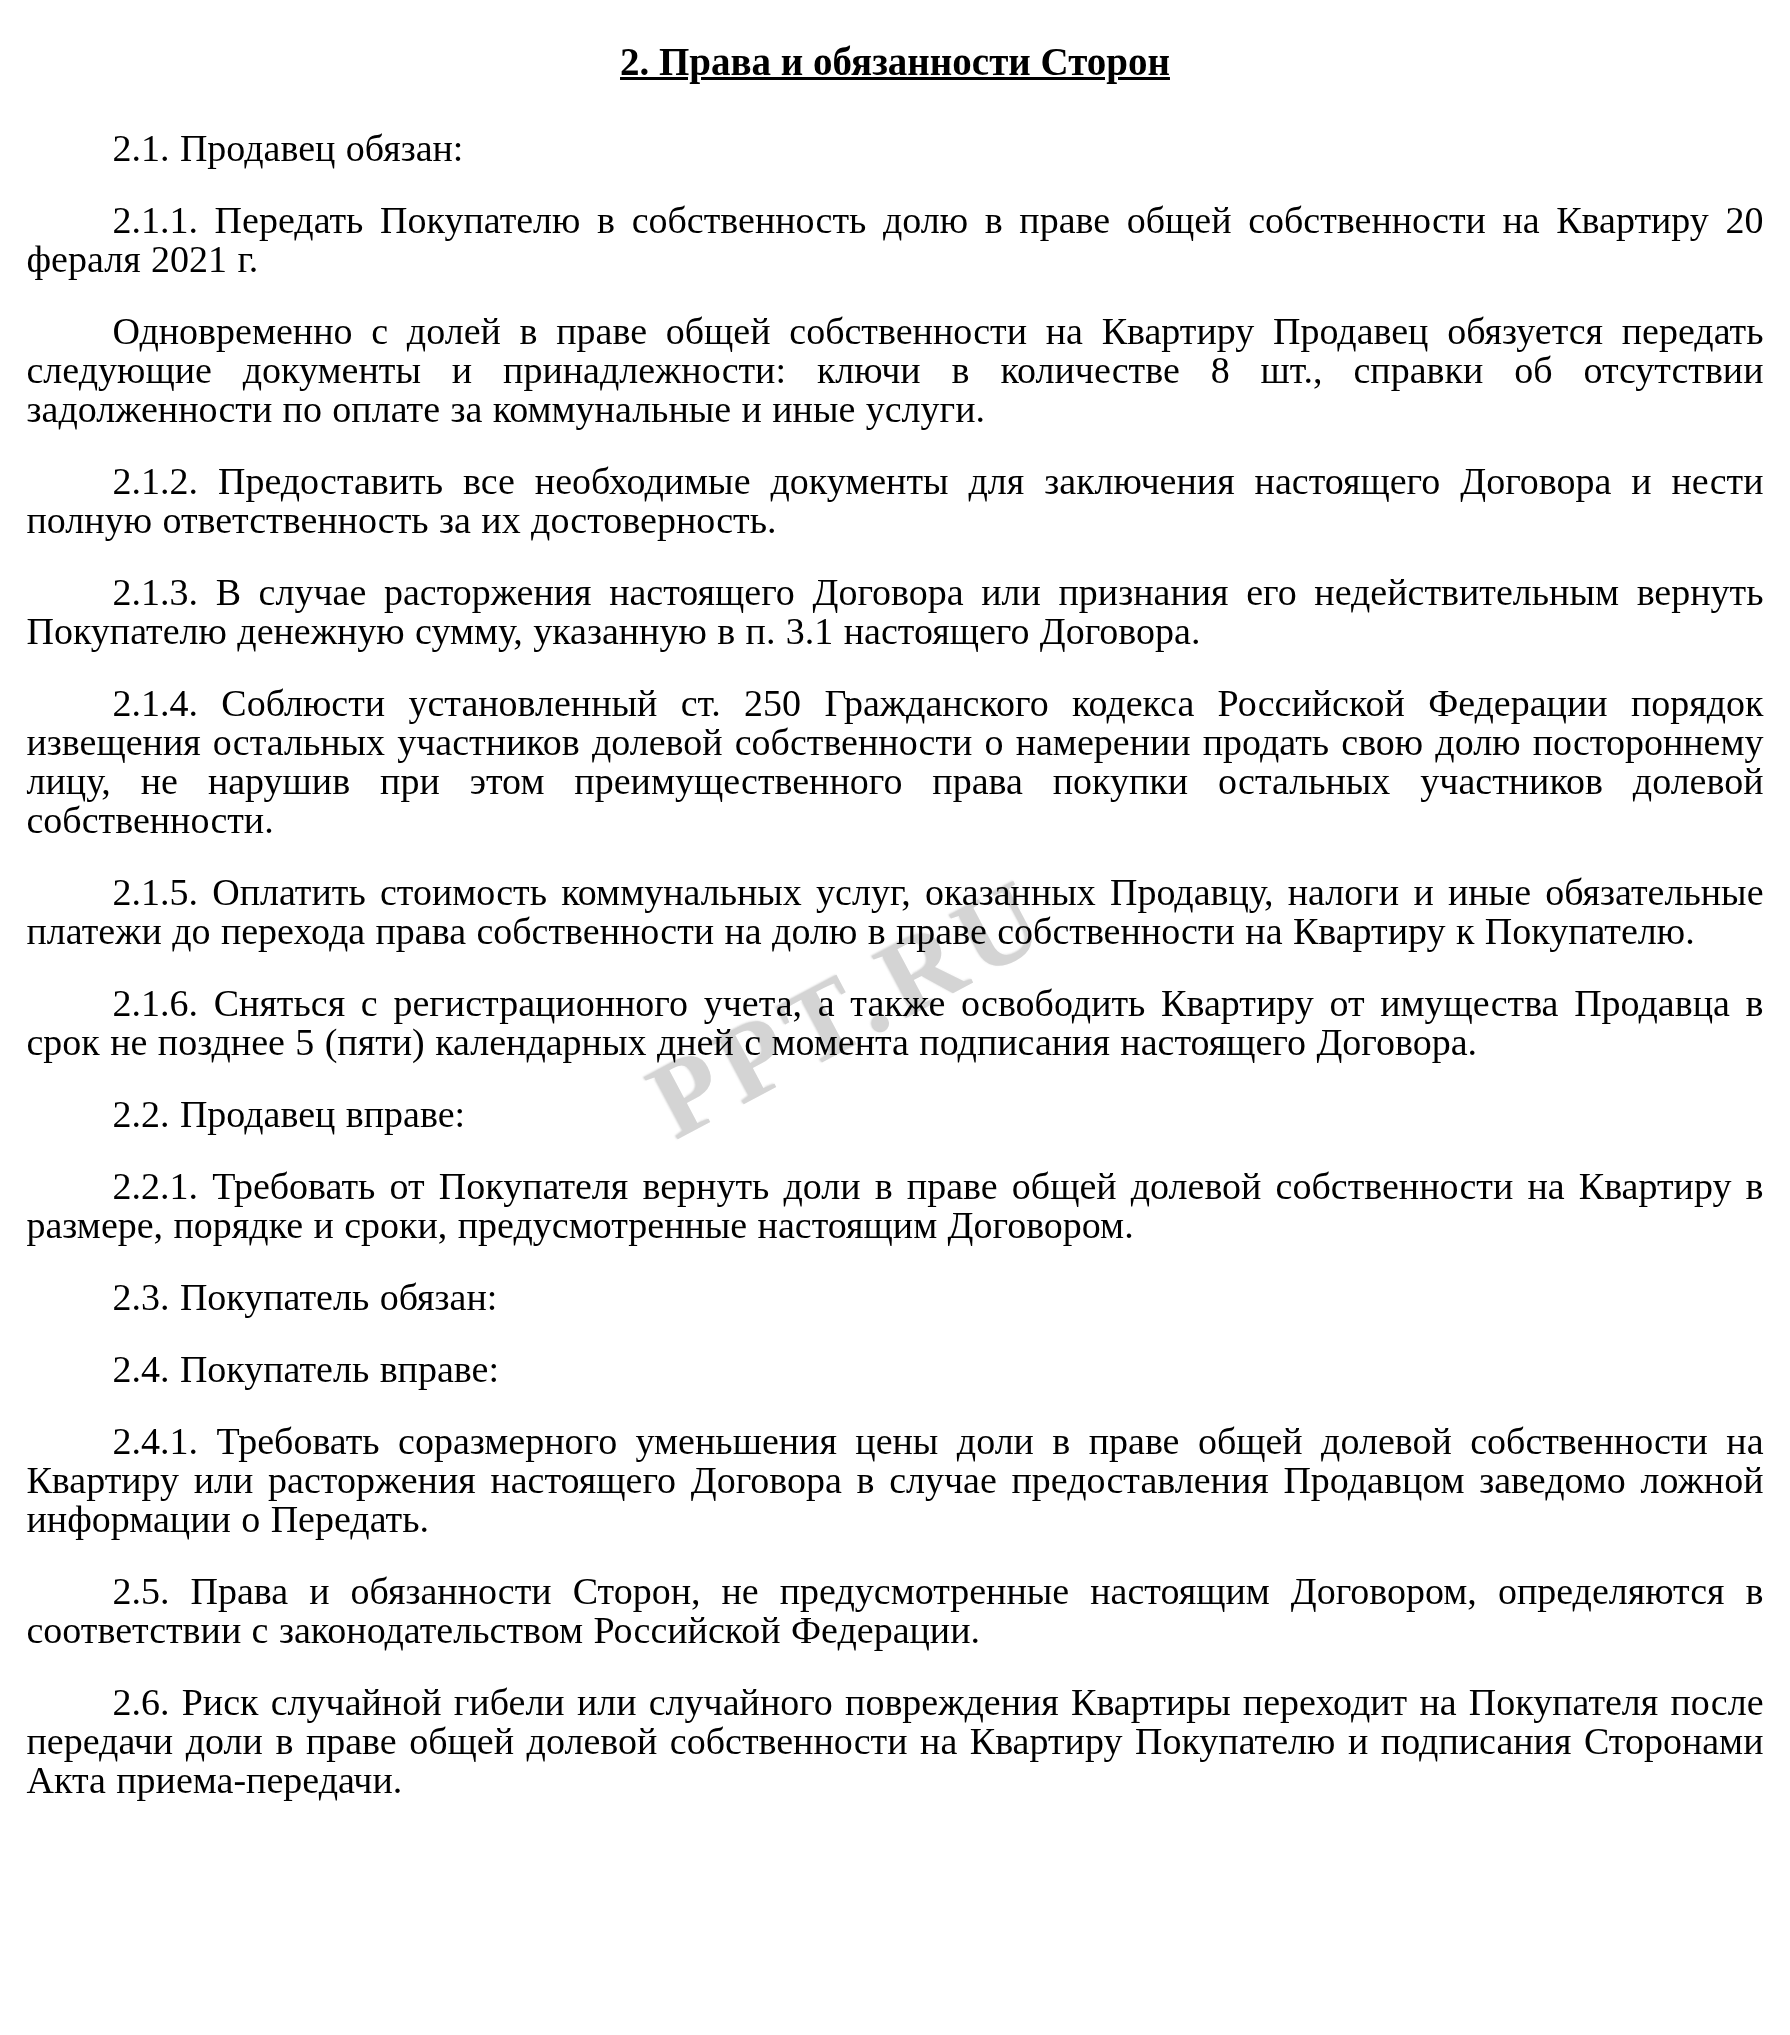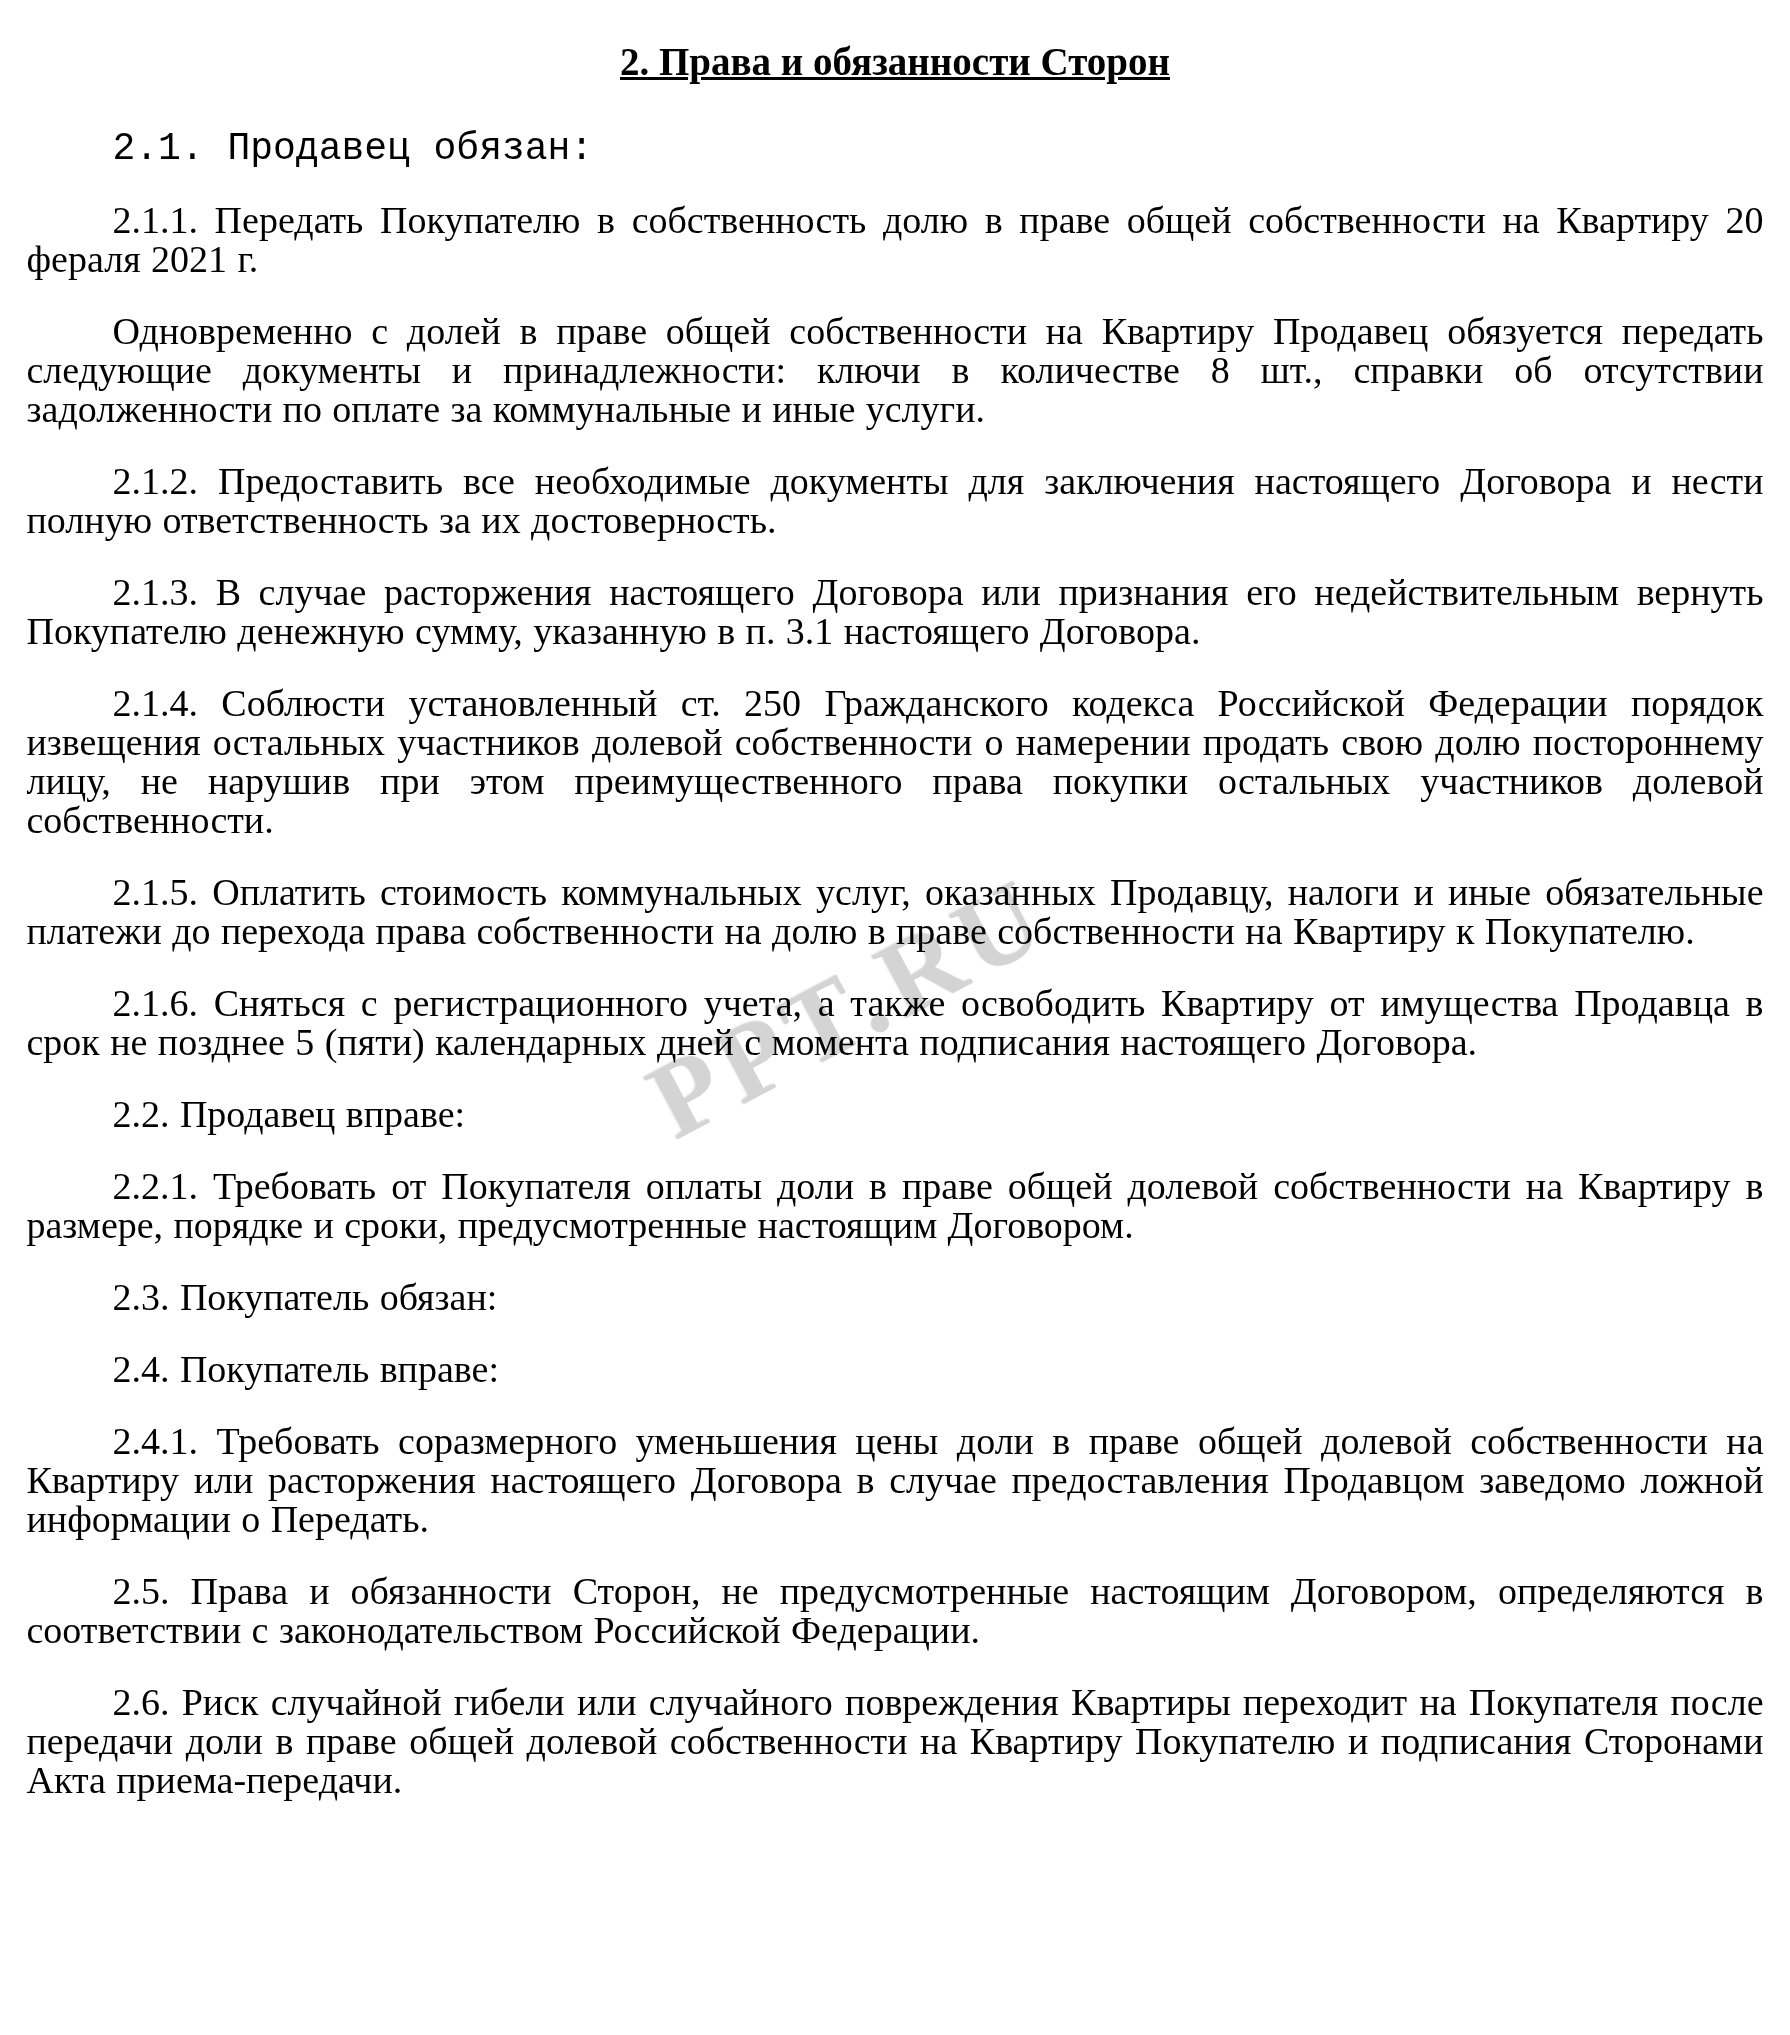--- a/index.html
+++ b/index.html
@@ -34,21 +34,20 @@
   .clause {
     margin: 33px 0 0 0;
     text-align: justify;
     text-indent: 86px;
     position: relative;
     z-index: 2;
     word-spacing: 0.9px;
   }
   .clause.first {
     margin-top: 4px;
-    font-family: Liberation Mono, monospace;
   }
   .watermark {
     position: absolute;
     left: 849px;
     top: 1007px;
     transform: translate(-50%, -50%) rotate(-28deg);
     font-family: "Liberation Serif", "DejaVu Serif", serif;
     font-weight: bold;
     font-size: 108px;
     letter-spacing: 8.8px;
@@ -70,21 +69,21 @@
 
   <p class="clause first">2.1. Продавец обязан:</p>
   <p class="clause">2.1.1. Передать Покупателю в собственность долю в праве общей собственности на Квартиру 20 фераля 2021 г.</p>
   <p class="clause">Одновременно с долей в праве общей собственности на Квартиру Продавец обязуется передать следующие документы и принадлежности: ключи в количестве 8 шт., справки об отсутствии задолженности по оплате за коммунальные и иные услуги.</p>
   <p class="clause">2.1.2. Предоставить все необходимые документы для заключения настоящего Договора и нести полную ответственность за их достоверность.</p>
   <p class="clause">2.1.3. В случае расторжения настоящего Договора или признания его недействительным вернуть Покупателю денежную сумму, указанную в п. 3.1 настоящего Договора.</p>
   <p class="clause">2.1.4. Соблюсти установленный ст. 250 Гражданского кодекса Российской Федерации порядок извещения остальных участников долевой собственности о намерении продать свою долю постороннему лицу, не нарушив при этом преимущественного права покупки остальных участников долевой собственности.</p>
   <p class="clause">2.1.5. Оплатить стоимость коммунальных услуг, оказанных Продавцу, налоги и иные обязательные платежи до перехода права собственности на долю в праве собственности на Квартиру к Покупателю.</p>
   <p class="clause">2.1.6. Сняться с регистрационного учета, а также освободить Квартиру от имущества Продавца в срок не позднее 5 (пяти) календарных дней с момента подписания настоящего Договора.</p>
   <p class="clause">2.2. Продавец вправе:</p>
-  <p class="clause">2.2.1. Требовать от Покупателя оплаты доли в праве общей долевой собственности на Квартиру в размере, порядке и сроки, предусмотренные настоящим Договором.</p>
+  <p class="clause">2.2.1. Требовать от Покупателя вернуть доли в праве общей долевой собственности на Квартиру в размере, порядке и сроки, предусмотренные настоящим Договором.</p>
   <p class="clause">2.3. Покупатель обязан:</p>
   <p class="clause">2.4. Покупатель вправе:</p>
   <p class="clause">2.4.1. Требовать соразмерного уменьшения цены доли в праве общей долевой собственности на Квартиру или расторжения настоящего Договора в случае предоставления Продавцом заведомо ложной информации о Передать.</p>
   <p class="clause">2.5. Права и обязанности Сторон, не предусмотренные настоящим Договором, определяются в соответствии с законодательством Российской Федерации.</p>
   <p class="clause">2.6. Риск случайной гибели или случайного повреждения Квартиры переходит на Покупателя после передачи доли в праве общей долевой собственности на Квартиру Покупателю и подписания Сторонами Акта приема-передачи.</p>
 
 </div>
 
 
 </body></html>

